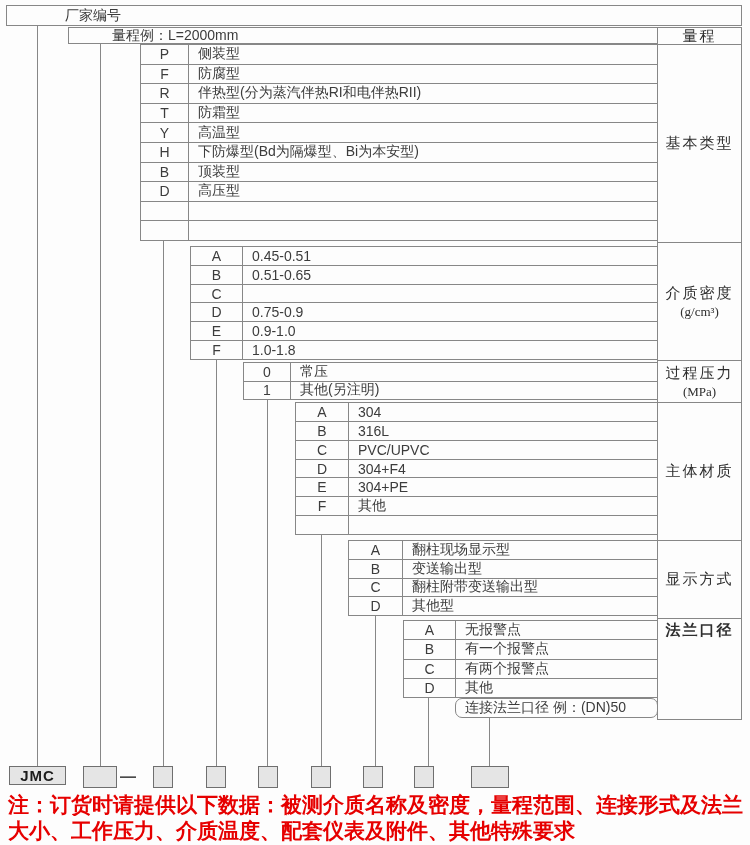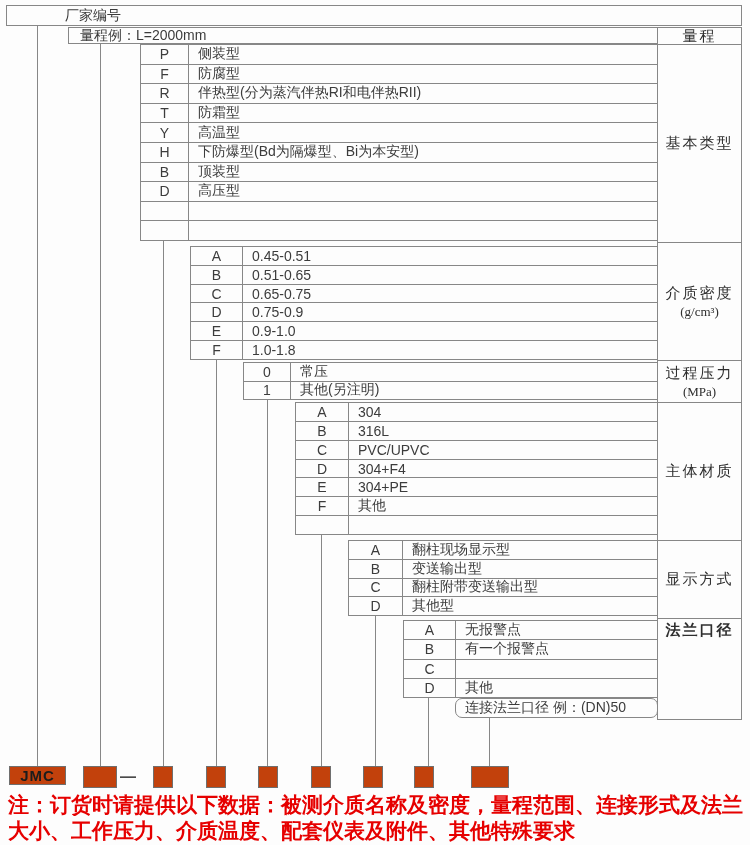--- a/index.html
+++ b/index.html
@@ -12,21 +12,21 @@
   .sec{position:absolute;box-sizing:border-box;border:1px solid #878787;
        display:flex;flex-direction:column;color:#3c3c3c;font-size:14px;background:#fdfdfd;}
   .row{flex:1;display:flex;align-items:center;border-bottom:1px solid #878787;box-sizing:border-box;min-height:0;}
   .row:last-child{border-bottom:none;}
   .code{height:100%;display:flex;align-items:center;justify-content:center;
         border-right:1px solid #878787;box-sizing:border-box;flex:none;}
   .desc{flex:1;padding-left:9px;white-space:nowrap;overflow:hidden;}
   
   .vendor{left:6px;top:5px;width:736px;height:21px;flex-direction:row;align-items:center;}
   .vendor .txt{padding-left:58px;}
-  .range{left:68px;top:27px;width:590px;height:17px;flex-direction:row;align-items:center;}
+  .range{left:68px;top:27px;width:590px;height:17px;flex-direction:row;align-items:center;padding-left:32px;}
   .range .txt{padding-left:11px;}
   .basic{left:140px;top:44px;width:518px;height:197px;}
   .basic .code{width:48px;}
   .density{left:190px;top:246px;width:468px;height:114px;}
   .density .code{width:52px;}
   .pressure{left:243px;top:362px;width:415px;height:38px;}
   .pressure .code{width:47px;}
   .material{left:295px;top:402px;width:363px;height:133px;}
   .material .code{width:53px;}
   .displaysec{left:348px;top:540px;width:310px;height:76px;}
@@ -57,21 +57,21 @@
   .ld2{left:100px;top:43px;height:723px;}
   .ld3{left:163px;top:240px;height:526px;}
   .ld4{left:216px;top:359px;height:407px;}
   .ld5{left:267px;top:399px;height:367px;}
   .ld6{left:321px;top:534px;height:232px;}
   .ld7{left:375px;top:615px;height:151px;}
   .ld8{left:428px;top:697px;height:69px;}
   .ld9{left:489px;top:717px;height:49px;}
   
   .mbox{position:absolute;top:766px;height:22px;box-sizing:border-box;
-        border:1px solid #6f6f6f;background:#c2410c;}
+        border:1px solid #6f6f6f;background:#e5e5e5;}
   .prefixbox{left:9px;width:57px;height:19px;display:flex;align-items:center;justify-content:center;
              font-weight:bold;font-size:15px;color:#1c1c1c;letter-spacing:1px;}
   .b2{left:83px;width:34px;}
   .b3{left:153px;width:20px;}
   .b4{left:206px;width:20px;}
   .b5{left:258px;width:20px;}
   .b6{left:311px;width:20px;}
   .b7{left:363px;width:20px;}
   .b8{left:414px;width:20px;}
   .b9{left:471px;width:38px;}
@@ -141,21 +141,20 @@
     <div class="row">
       <div class="code">A</div>
       <div class="desc">0.45-0.51</div>
     </div>
     <div class="row">
       <div class="code">B</div>
       <div class="desc">0.51-0.65</div>
     </div>
     <div class="row">
       <div class="code">C</div>
-      <div class="desc">0.65-0.75</div>
     </div>
     <div class="row">
       <div class="code">D</div>
       <div class="desc">0.75-0.9</div>
     </div>
     <div class="row">
       <div class="code">E</div>
       <div class="desc">0.9-1.0</div>
     </div>
     <div class="row">
@@ -229,20 +228,21 @@
     <div class="row">
       <div class="code">A</div>
       <div class="desc">无报警点</div>
     </div>
     <div class="row">
       <div class="code">B</div>
       <div class="desc">有一个报警点</div>
     </div>
     <div class="row">
       <div class="code">C</div>
+      <div class="desc">有两个报警点</div>
     </div>
     <div class="row">
       <div class="code">D</div>
       <div class="desc">其他</div>
     </div>
   </div>
 
   <div class="sec flange">
     <div class="txt">连接法兰口径 例：(DN)50</div>
   </div>

